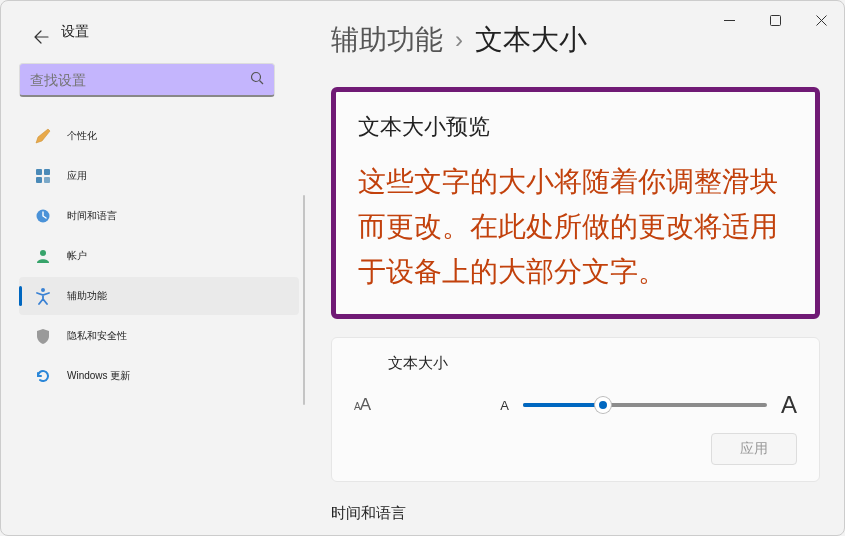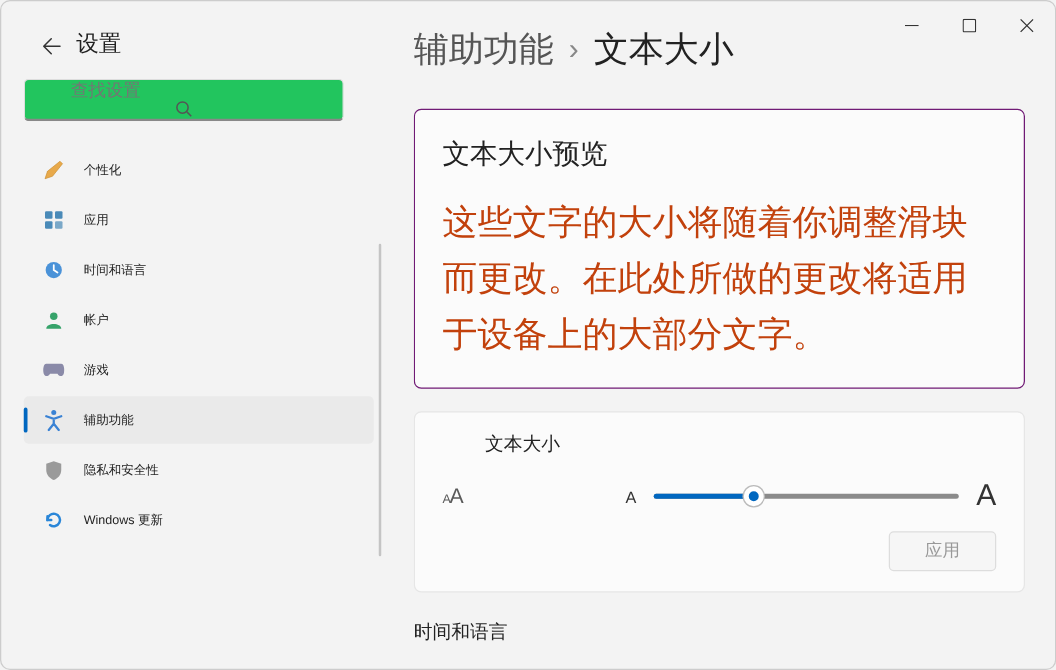--- a/index.html
+++ b/index.html
@@ -42,21 +42,21 @@
       height: 32px;
       display: flex;
       align-items: center;
       justify-content: center;
       color: #333;
     }
     .settings-label {
       position: absolute;
       top: 22px;
       left: 60px;
-      font-size: 18px;
+      font-size: 14px;
       color: #222;
     }
     .sidebar {
       position: absolute;
       left: 18px;
       top: 56px;
       width: 280px;
     }
     .user-row {
       display: flex;
@@ -83,29 +83,28 @@
       width: 140px;
       height: 16px;
       background: #e2e2e2;
       margin-top: 2px;
       filter: blur(2px);
       border-radius: 2px;
     }
     .search-box {
       width: 256px;
       height: 34px;
-      background: #22c55e;
+      background: #c4b5fd;
       border: 1px solid #ddd;
       border-bottom: 2px solid #888;
       border-radius: 4px;
       display: flex;
       align-items: center;
       padding: 0 10px;
       margin: 6px 0 20px 0;
-      flex-direction: column;
     }
     .search-input {
       flex: 1;
       border: none;
       outline: none;
       font-size: 14px;
       color: #555;
       background: transparent;
     }
     .search-icon {
@@ -178,21 +177,21 @@
     }
     .breadcrumb .crumb-parent {
       color: #555;
     }
     .breadcrumb .chevron {
       color: #888;
       font-size: 24px;
     }
     .card {
       background: #fbfbfb;
-      border: 1px solid #701a75;
+      border: 5px solid #701a75;
       border-radius: 6px;
       padding: 20px 22px;
       margin-bottom: 18px;
     }
     .preview-title {
       font-size: 22px;
       color: #222;
       margin-bottom: 18px;
       font-weight: 500;
     }
@@ -364,28 +363,20 @@
     </div>
     <div class="nav-item">
       <span class="nav-icon">
         <svg width="16" height="16" viewBox="0 0 16 16">
             <circle cx="8" cy="5" r="3" fill="#36a36a"></circle>
             <path d="M2 15 C2 10 14 10 14 15 Z" fill="#36a36a"></path>
           </svg>
       </span>
       <span>帐户</span>
     </div>
-    <div class="nav-item">
-      <span class="nav-icon">
-        <svg width="18" height="14" viewBox="0 0 18 14">
-            <path d="M3 2 H15 C17 2 18 6 17 10 C16 13 13 12 12 10 H6 C5 12 2 13 1 10 C0 6 1 2 3 2 Z" fill="#8a8aa8"></path>
-          </svg>
-      </span>
-      <span>游戏</span>
-    </div>
     <div class="nav-item selected">
       <span class="nav-icon">
         <svg width="16" height="18" viewBox="0 0 16 18">
             <circle cx="8" cy="3" r="2" fill="#3a82d4"></circle>
             <path d="M2 6 L8 8 L14 6 M8 8 V12 M8 12 L4 17 M8 12 L12 17" stroke="#3a82d4" stroke-width="1.8" fill="none" stroke-linecap="round"></path>
           </svg>
       </span>
       <span>辅助功能</span>
     </div>
     <div class="nav-item">

